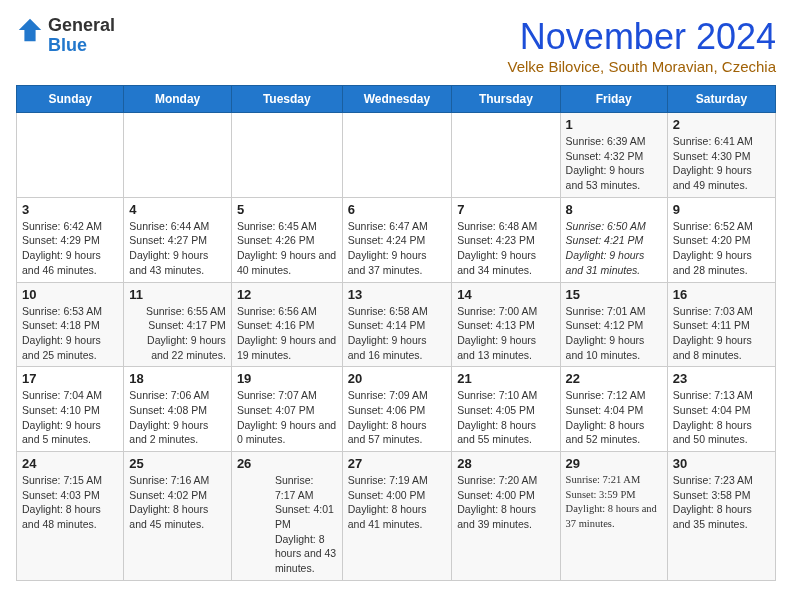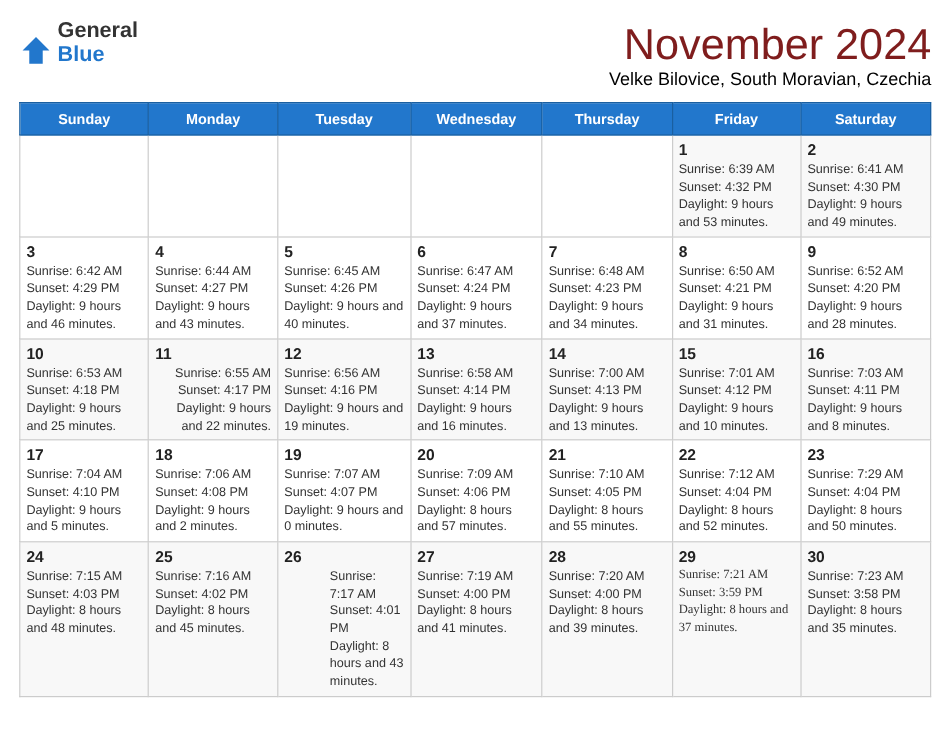--- a/index.html
+++ b/index.html
@@ -11,45 +11,45 @@
       padding: 16px;
     }
     .header {
       display: flex;
       align-items: flex-start;
       justify-content: space-between;
       margin-bottom: 10px;
     }
     .logo {
       display: flex;
-      align-items: flex-end;
+      align-items: flex-start;
       gap: 4px;
     }
     .logo-text {
       font-size: 18px;
       font-weight: bold;
       line-height: 1.1;
     }
     .logo-general { color: #333; }
     .logo-blue { color: #2277cc; }
     .logo-icon {
       width: 28px;
       height: 28px;
     }
     .title-block {
       text-align: right;
     }
     .month-year {
       font-size: 36px;
       font-weight: normal;
-      color: #7f1d1d;
+      color: #1d4ed8;
     }
     .location {
       font-size: 15px;
-      color: #000000;
+      color: #a16207;
     }
     table {
       width: 100%;
       border-collapse: collapse;
       font-size: 11px;
     }
     thead tr th {
       background: #2277cc;
       color: #fff;
       padding: 6px 4px;
@@ -161,21 +161,21 @@
 Daylight: 9 hours and 37 minutes.</div>
         </td>
         <td>
           <span class="day-number">7</span>
           <div class="day-info" style="white-space: pre-line;">Sunrise: 6:48 AM
 Sunset: 4:23 PM
 Daylight: 9 hours and 34 minutes.</div>
         </td>
         <td>
           <span class="day-number">8</span>
-          <div class="day-info" style="white-space: pre-line;">Sunrise: 6:50 AM
+          <div class="day-info" style="white-space: pre-line; font-style: italic;">Sunrise: 6:50 AM
 Sunset: 4:21 PM
 Daylight: 9 hours and 31 minutes.</div>
         </td>
         <td>
           <span class="day-number">9</span>
           <div class="day-info" style="white-space: pre-line;">Sunrise: 6:52 AM
 Sunset: 4:20 PM
 Daylight: 9 hours and 28 minutes.</div>
         </td>
       </tr>
@@ -255,21 +255,21 @@
 Daylight: 8 hours and 55 minutes.</div>
         </td>
         <td>
           <span class="day-number">22</span>
           <div class="day-info" style="white-space: pre-line;">Sunrise: 7:12 AM
 Sunset: 4:04 PM
 Daylight: 8 hours and 52 minutes.</div>
         </td>
         <td>
           <span class="day-number">23</span>
-          <div class="day-info" style="white-space: pre-line;">Sunrise: 7:29 AM
+          <div class="day-info" style="white-space: pre-line;">Sunrise: 7:13 AM
 Sunset: 4:04 PM
 Daylight: 8 hours and 50 minutes.</div>
         </td>
       </tr>
       <tr>
         <td>
           <span class="day-number">24</span>
           <div class="day-info" style="white-space: pre-line;">Sunrise: 7:15 AM
 Sunset: 4:03 PM
 Daylight: 8 hours and 48 minutes.</div>

